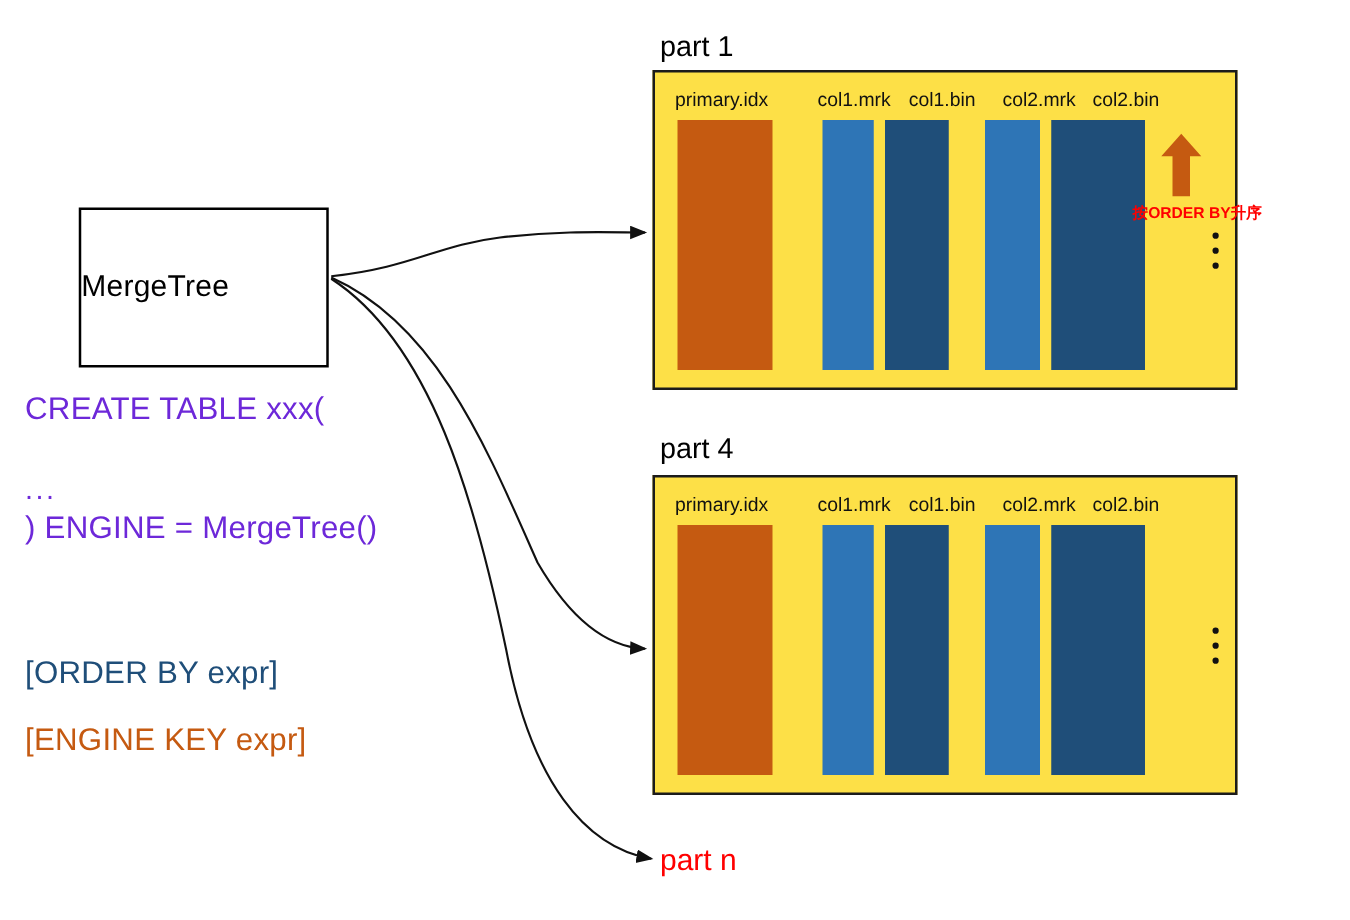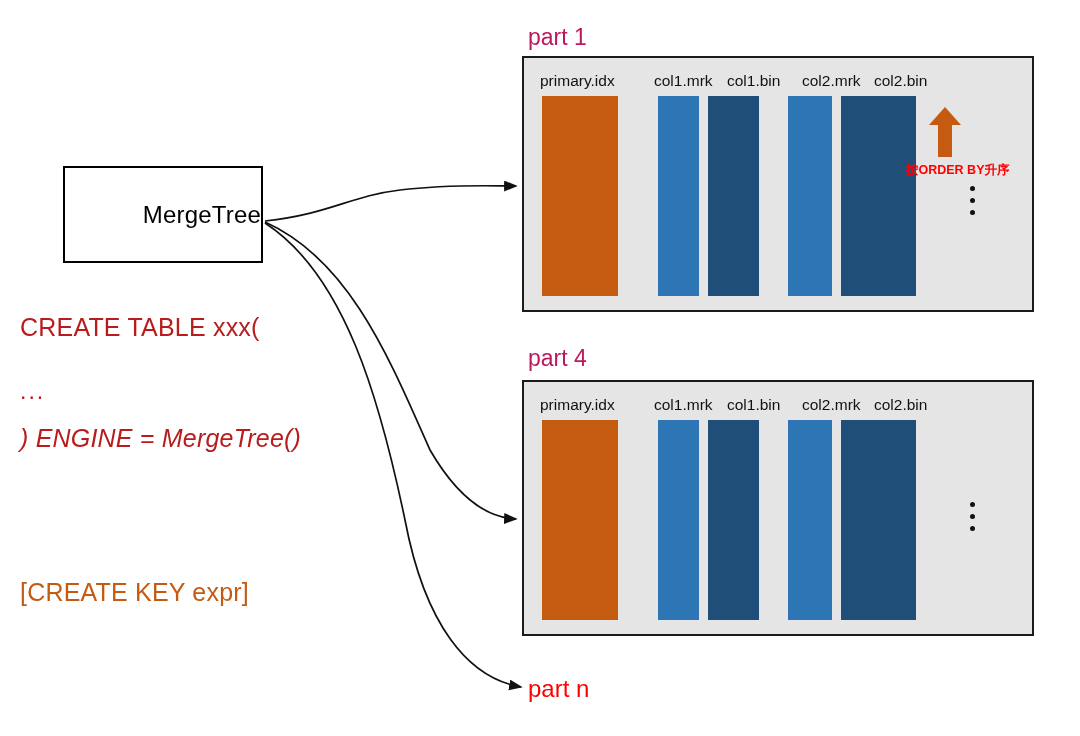--- a/index.html
+++ b/index.html
@@ -15,62 +15,62 @@
     font-family: "Liberation Sans", sans-serif;
     overflow: hidden;
   }
 
   
   .engine-box {
     position: absolute;
     left: 63px;
     top: 166px;
     width: 200px;
-    height: 97px;
+    height: 128px;
     border: 2px solid #000000;
     background: #ffffff;
     box-sizing: border-box;
     display: flex;
     align-items: center;
-    justify-content: flex-end;
+    justify-content: flex-start;
   }
   .engine-label {
     font-size: 24px;
     color: #000000;
     letter-spacing: .2px;
   }
 
   .sql-line {
     position: absolute;
     left: 20px;
     font-size: 25px;
-    color: #b91c1c;
+    color: #6d28d9;
     white-space: nowrap;
     letter-spacing: .2px;
   }
   .sql-line.l1 { top: 313px; }
   .sql-line.l2 { top: 378px; font-size: 23px; letter-spacing: 2px; }
-  .sql-line.l3 { top: 424px; font-style: italic; }
+  .sql-line.l3 { top: 408px; }
   .sql-line.l4 { top: 472px; }
   .sql-line.l5 { top: 524px; }
   .sql-line.l6 { top: 578px; }
 
   
   .part-label {
     position: absolute;
     font-size: 23px;
-    color: #be185d;
+    color: #000000;
     white-space: nowrap;
   }
   .part-box {
     position: absolute;
     left: 522px;
-    width: 512px;
+    width: 468px;
     border: 2px solid #1b1b1b;
-    background: #e5e5e5;
+    background: #fde047;
     box-sizing: border-box;
   }
   #part1-box { top: 56px;  height: 256px; }
   #part2-box { top: 380px; height: 256px; }
 
   .col-caption {
     position: absolute;
     font-size: 15.5px;
     color: #111111;
     white-space: nowrap;
@@ -154,21 +154,22 @@
     <path d="M265,223 C345,275 380,400 405,520 C425,625 468,678 521,687" fill="none" stroke="#111111" stroke-width="1.7" marker-end="url(#ah)"></path>
   </svg>
 
   <div class="engine-box">
     <span class="engine-label">MergeTree</span>
   </div>
 
   <div class="sql-line l1">CREATE TABLE xxx(</div>
   <div class="sql-line l2">...</div>
   <div class="sql-line l3">) ENGINE = MergeTree()</div>
-  <div class="sql-line l6" style="color:#c55a11">[CREATE KEY expr]</div>
+  <div class="sql-line l5" style="color:#1f4e79">[ORDER BY expr]</div>
+  <div class="sql-line l6" style="color:#c55a11">[ENGINE KEY expr]</div>
 
   <div class="part-label" style="left:528px; top:24px;">part 1</div>
 
   <div class="part-box" id="part1-box">
     <div class="col-caption" style="left:16px;">primary.idx</div>
     <div class="col-caption" style="left:130px;">col1.mrk</div>
     <div class="col-caption" style="left:203px;">col1.bin</div>
     <div class="col-caption" style="left:278px;">col2.mrk</div>
     <div class="col-caption" style="left:350px;">col2.bin</div>
 

